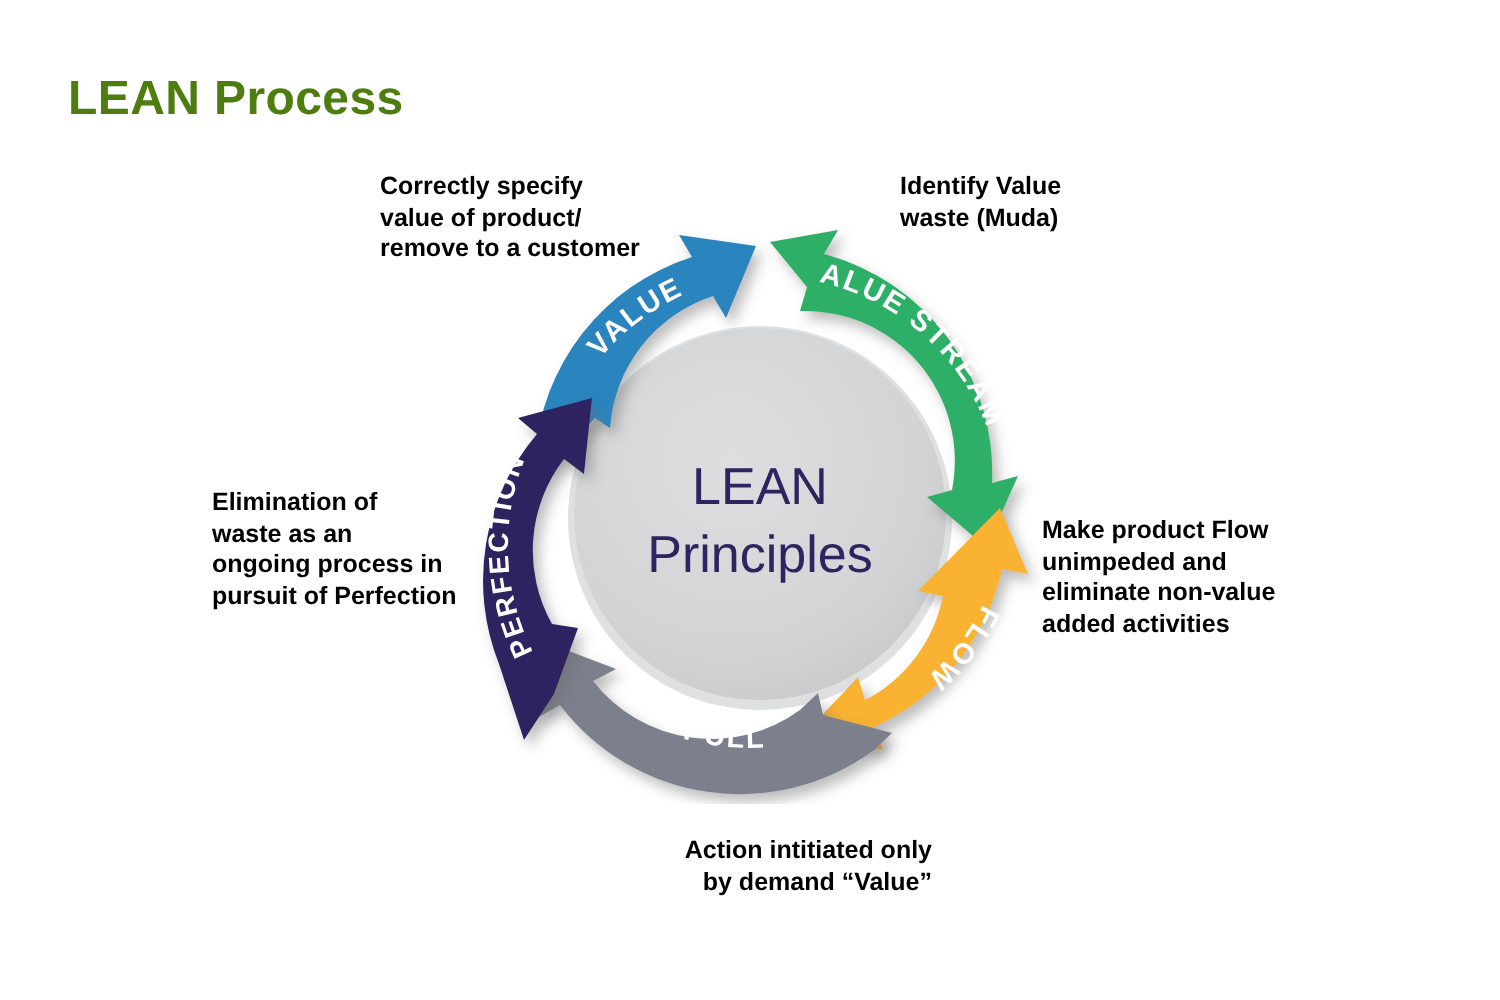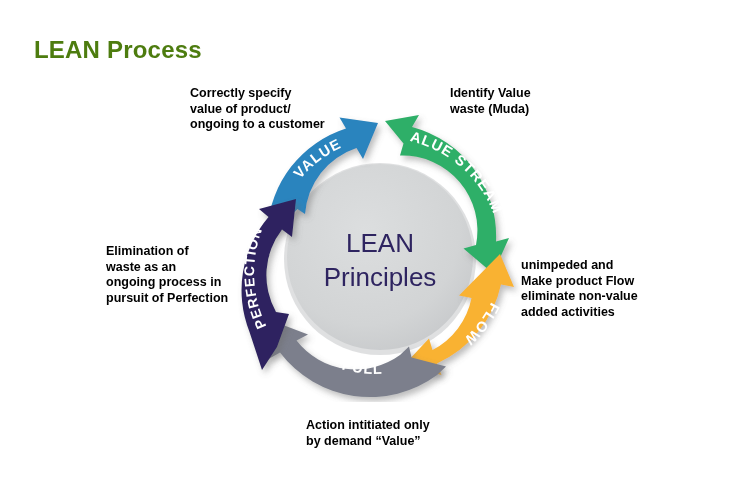--- a/index.html
+++ b/index.html
@@ -35,21 +35,21 @@
     font-size: 12.5px;
     line-height: 15.5px;
     color: #000000;
     font-weight: 600;
   }
   .callout span { display: block; }
   .c-value       { left: 190px; top: 86px;  width: 150px; }
   .c-valuestream { left: 450px; top: 86px;  width: 160px; }
   .c-flow        { left: 521px; top: 258px; width: 135px; }
   .c-perfection  { left: 106px; top: 244px; width: 130px; }
-  .c-pull        { left: 306px; top: 418px; width: 160px; text-align: left; }
+  .c-pull        { left: 306px; top: 418px; width: 160px; text-align: right; }
 
   #wheel {
     position: absolute;
     left: 215px;
     top: 112px;
     width: 330px;
     height: 290px;
   }
   .seg-label {
     font-family: "Liberation Sans", sans-serif;
@@ -60,31 +60,31 @@
 </head>
 <body>
 
 <div id="stage">
 
   <div class="page-title">LEAN Process</div>
 
   <div class="callout c-value">
     <span>Correctly specify</span>
     <span>value of product/</span>
-    <span>ongoing to a customer</span>
+    <span>remove to a customer</span>
   </div>
 
   <div class="callout c-valuestream">
     <span>Identify Value</span>
     <span>waste (Muda)</span>
   </div>
 
   <div class="callout c-flow">
+    <span>Make product Flow</span>
     <span>unimpeded and</span>
-    <span>Make product Flow</span>
     <span>eliminate non-value</span>
     <span>added activities</span>
   </div>
 
   <div class="callout c-perfection">
     <span>Elimination of</span>
     <span>waste as an</span>
     <span>ongoing process in</span>
     <span>pursuit of Perfection</span>
   </div>

